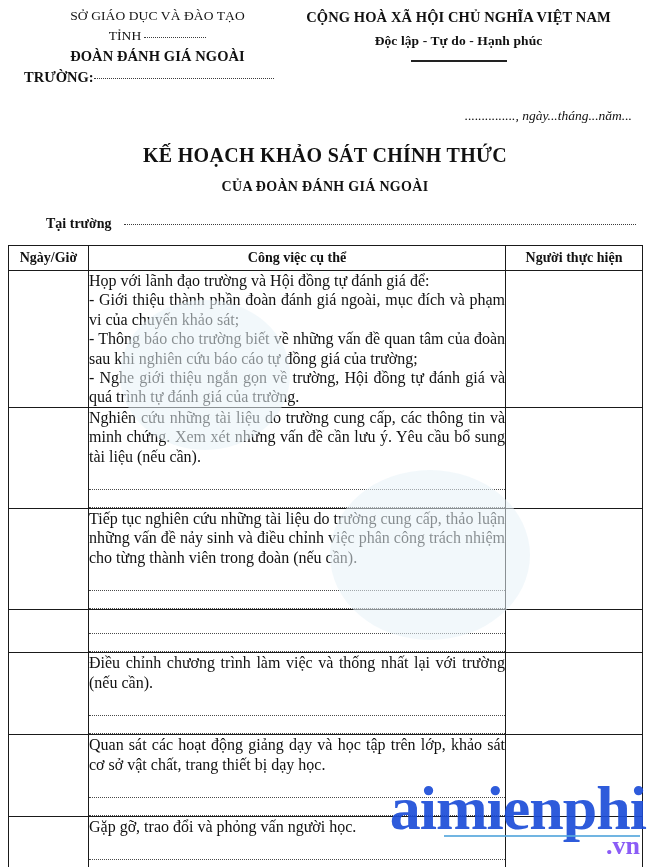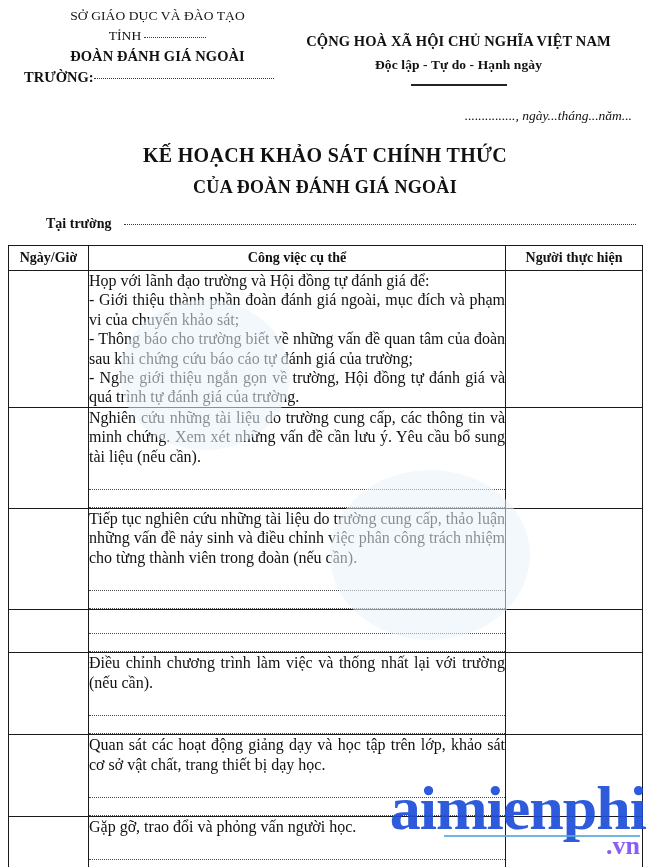--- a/index.html
+++ b/index.html
@@ -20,21 +20,21 @@
   .page {
     position: relative;
     width: 650px;
     height: 867px;
     padding: 0;
   }
 
   
   .letterhead {
     display: flex;
-    align-items: flex-end;
+    align-items: flex-start;
     padding: 6px 28px 0 10px;
   }
   .lh-left {
     width: 285px;
     text-align: center;
     padding-left: 10px;
   }
   .lh-right {
     flex: 1;
     text-align: center;
@@ -93,21 +93,21 @@
     text-align: center;
     margin-top: 18px;
   }
   .doc-title {
     font-size: 20px;
     font-weight: bold;
     letter-spacing: .3px;
     line-height: 26px;
   }
   .doc-subtitle {
-    font-size: 18px;
+    font-size: 14px;
     font-weight: bold;
     letter-spacing: .3px;
     line-height: 26px;
     margin-top: 6px;
   }
 
   
   .place-row {
     margin-top: 16px;
     padding-left: 46px;
@@ -240,21 +240,21 @@
       <div class="lh-line">
         <span>TỈNH</span><span class="dots-short"></span>
       </div>
       <div class="lh-line bold big">ĐOÀN ĐÁNH GIÁ NGOÀI</div>
       <div class="truong-row">
         <span>TRƯỜNG:</span><span class="dots-truong"></span>
       </div>
     </div>
     <div class="lh-right">
       <div class="lh-line bold big">CỘNG HOÀ XÃ HỘI CHỦ NGHĨA VIỆT NAM</div>
-      <div class="lh-line bold" style="margin-top:4px;">Độc lập - Tự do - Hạnh ngày</div>
+      <div class="lh-line bold" style="margin-top:4px;">Độc lập - Tự do - Hạnh phúc</div>
       <div class="lh-rule-wrap">
         <span class="lh-rule"></span>
       </div>
     </div>
   </div>
 
   <div class="dateline">..............., ngày...tháng...năm...</div>
 
   <div class="title-block">
     <div class="doc-title">KẾ HOẠCH KHẢO SÁT CHÍNH THỨC</div>
@@ -279,21 +279,21 @@
         <th>Người thực hiện</th>
       </tr>
     </thead>
     <tbody id="plan-body">
         <tr>
           <td class="cell-when"></td>
           <td class="cell-what">
             <div class="task-text">
               <span class="ln">Họp với lãnh đạo trường và Hội đồng tự đánh giá để:</span>
               <span class="ln">- Giới thiệu thành phần đoàn đánh giá ngoài, mục đích và phạm vi của chuyến khảo sát;</span>
-              <span class="ln">- Thông báo cho trường biết về những vấn đề quan tâm của đoàn sau khi chứng cứu báo cáo tự đánh giá của trường;</span>
+              <span class="ln">- Thông báo cho trường biết về những vấn đề quan tâm của đoàn sau khi nghiên cứu báo cáo tự đồng giá của trường;</span>
               <span class="ln">- Nghe giới thiệu ngắn gọn về trường, Hội đồng tự đánh giá và quá trình tự đánh giá của trường.</span>
             </div>
           </td>
           <td class="cell-who"></td>
         </tr>
         <tr>
           <td class="cell-when"></td>
           <td class="cell-what">
             <div class="task-text">
               <span class="ln">Nghiên cứu những tài liệu do trường cung cấp, các thông tin và minh chứng. Xem xét những vấn đề cần lưu ý. Yêu cầu bổ sung tài liệu (nếu cần).</span>

